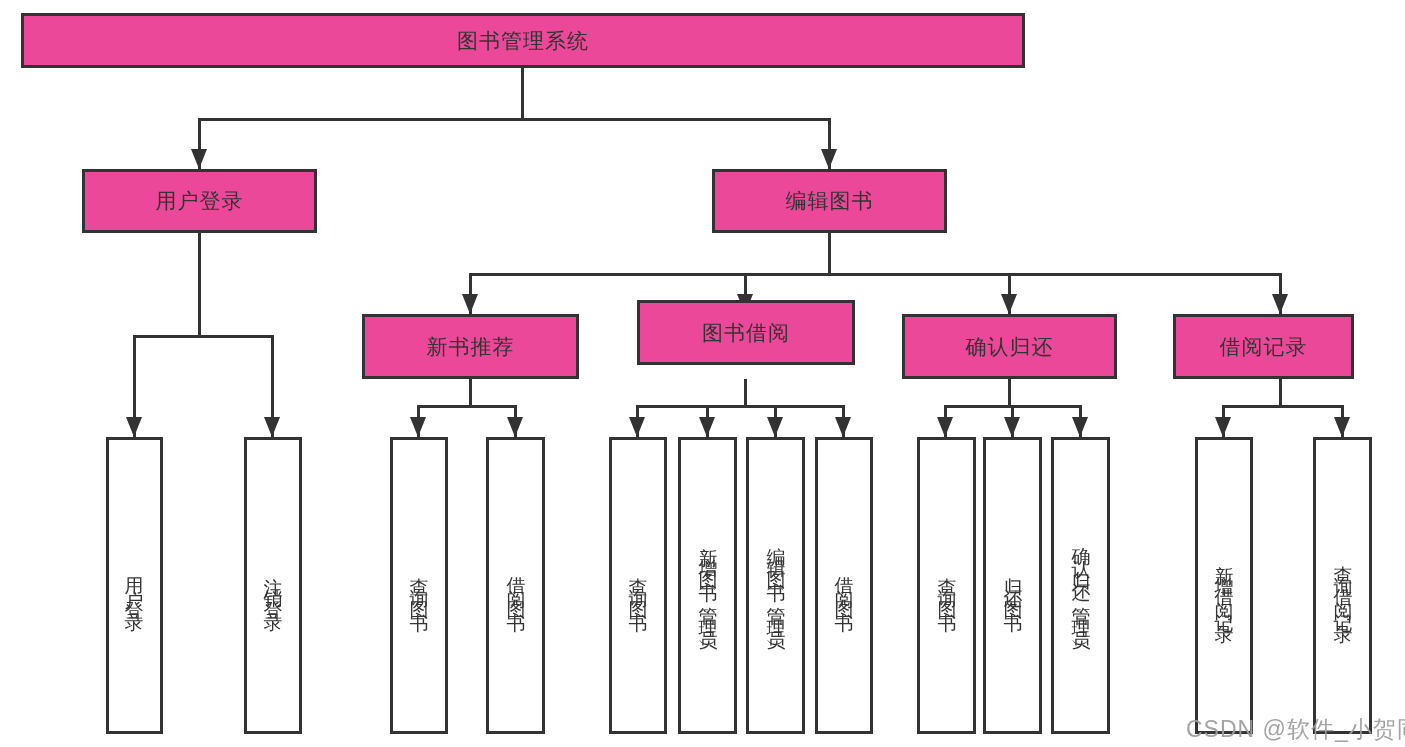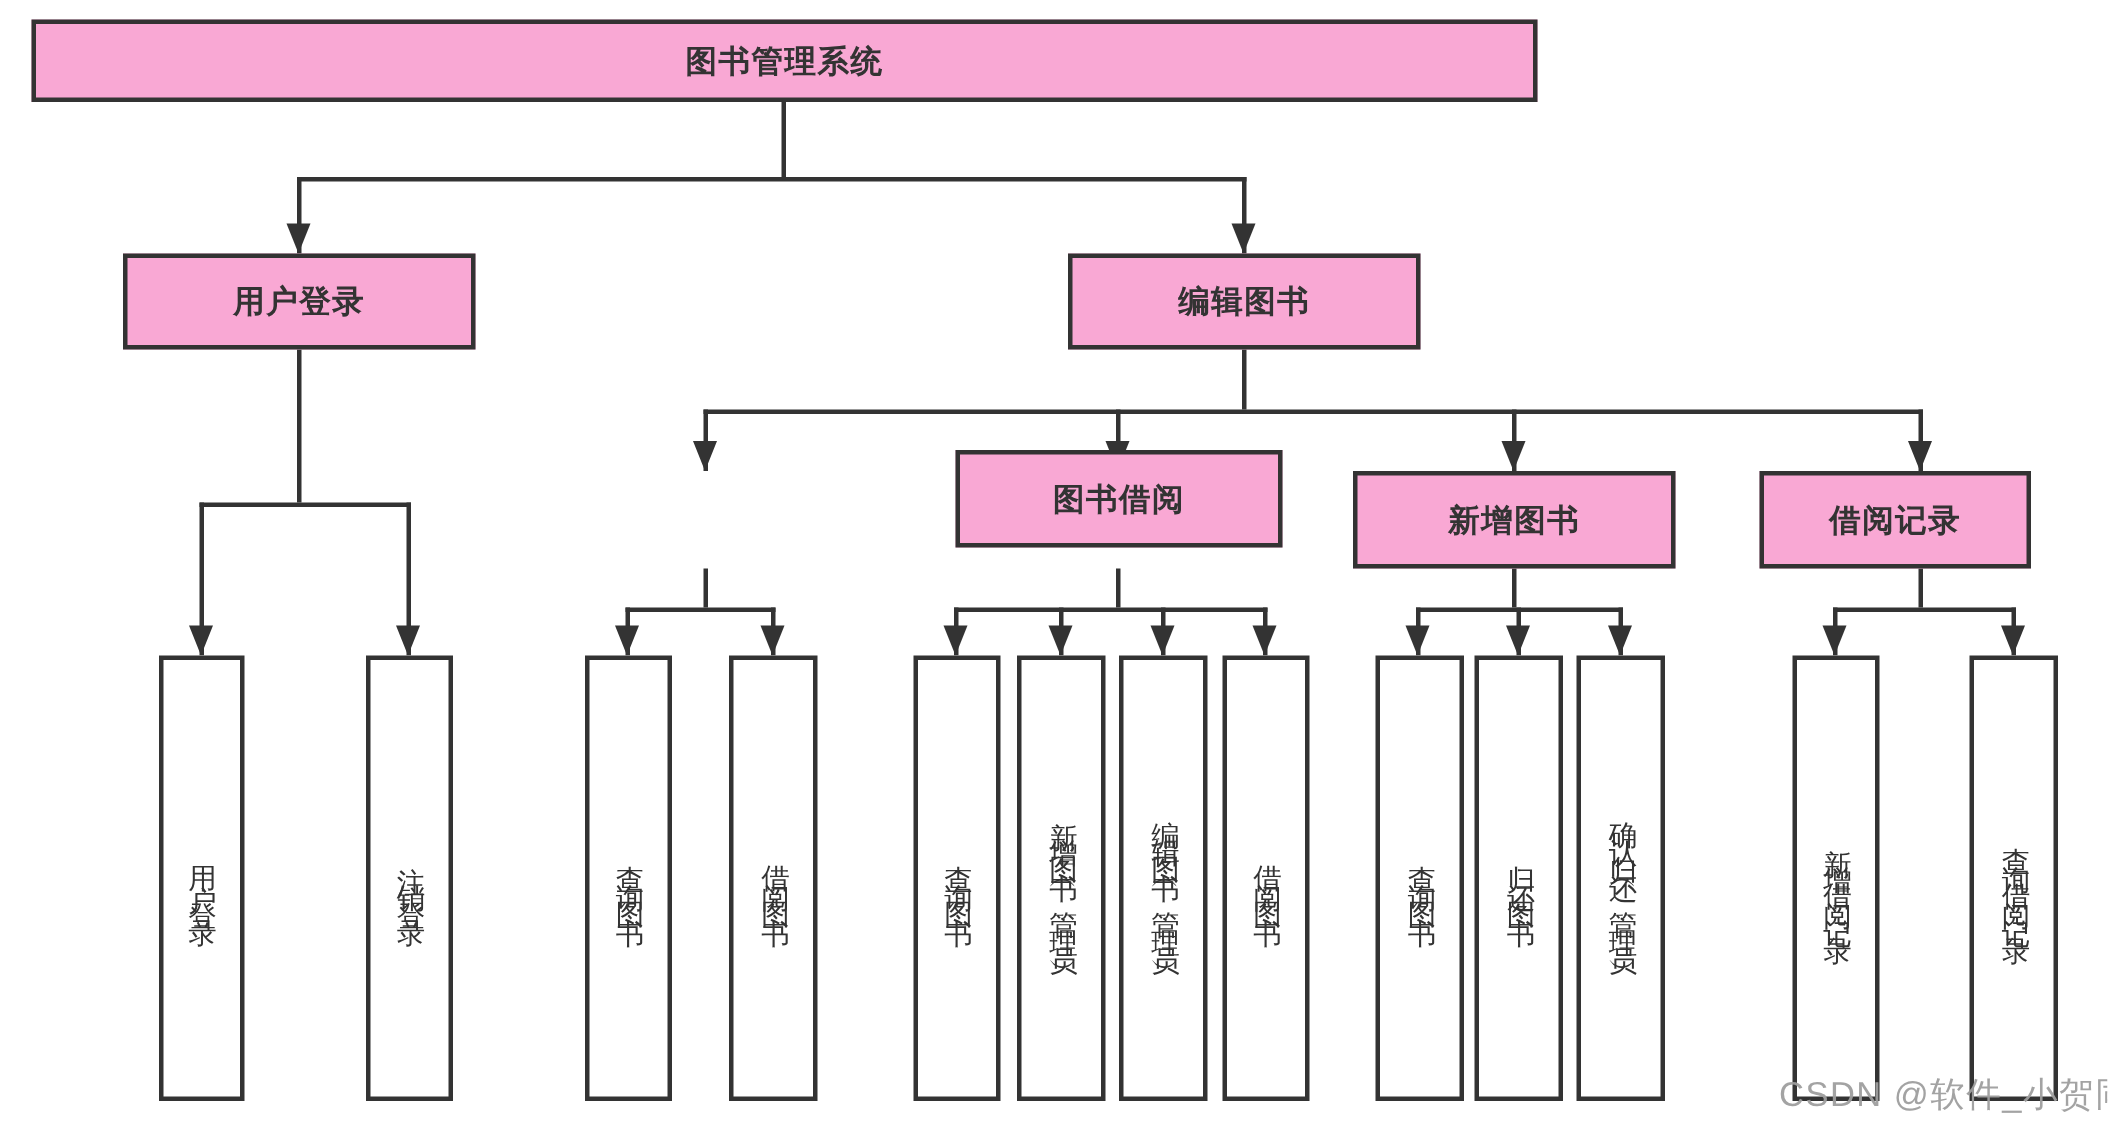--- a/index.html
+++ b/index.html
@@ -2,23 +2,23 @@
 <html><head>
 <meta charset="utf-8">
 <style>
   html,body { margin:0; padding:0; background:#ffffff; }
   body { font-family: "Liberation Sans", sans-serif; }
   .stage {
     position:relative; width:1405px; height:747px; background:#ffffff;
     overflow:hidden; color:#333333;
   }
   .box {
-    position:absolute; box-sizing:border-box; background:#f9a8d4;
+    position:absolute; box-sizing:border-box; background:#ec4899;
     border:3px solid #333333; display:flex; align-items:center; justify-content:center;
-    font-size:21px; color:#333333; letter-spacing:1px; z-index:2;font-weight:bold;
+    font-size:21px; color:#333333; letter-spacing:1px; z-index:2;
   }
   .leaf {
     position:absolute; box-sizing:border-box; background:#ffffff;
     border:3px solid #333333; top:437px; height:297px;
     writing-mode:vertical-rl; text-orientation:mixed; text-align:center;
     font-size:19px; letter-spacing:12px; line-height:51px; color:#333333; z-index:2;
   }
   .vline { position:absolute; width:3px; background:#333333; z-index:1; }
   .hline { position:absolute; height:3px; background:#333333; z-index:1; }
   .arrow { position:absolute; width:3px; background:#333333; z-index:1; }
@@ -52,22 +52,23 @@
   <div class="arrow" style="left:133px; top:335px; height:102px;"></div>
   <div class="arrow" style="left:271px; top:335px; height:102px;"></div>
 
   <div class="vline" style="left:828px; top:233px; height:40px;"></div>
   <div class="hline" style="left:469px; top:273px; width:813px;"></div>
   <div class="arrow" style="left:469px; top:273px; height:41px;"></div>
   <div class="arrow" style="left:744px; top:273px; height:41px;"></div>
   <div class="arrow" style="left:1008px; top:273px; height:41px;"></div>
   <div class="arrow" style="left:1279px; top:273px; height:41px;"></div>
 
+  <div class="box" style="left:362px; top:314px; width:217px; height:65px;">新书推荐</div>
   <div class="box" style="left:637px; top:300px; width:218px; height:65px;">图书借阅</div>
-  <div class="box" style="left:902px; top:314px; width:215px; height:65px;">新增图书</div>
+  <div class="box" style="left:902px; top:314px; width:215px; height:65px;">确认归还</div>
   <div class="box" style="left:1173px; top:314px; width:181px; height:65px;">借阅记录</div>
 
   <div class="vline" style="left:469px; top:379px; height:26px;"></div>
   <div class="hline" style="left:417px; top:405px; width:100px;"></div>
   <div class="arrow" style="left:417px; top:405px; height:32px;"></div>
   <div class="arrow" style="left:514px; top:405px; height:32px;"></div>
 
   <div class="vline" style="left:744px; top:379px; height:26px;"></div>
   <div class="hline" style="left:636px; top:405px; width:209px;"></div>
   <div class="arrow" style="left:636px; top:405px; height:32px;"></div>

